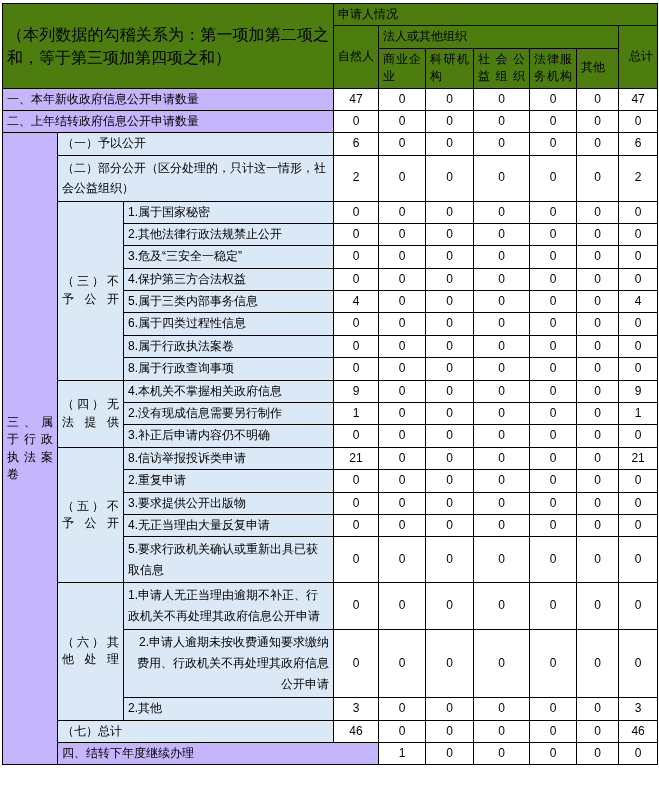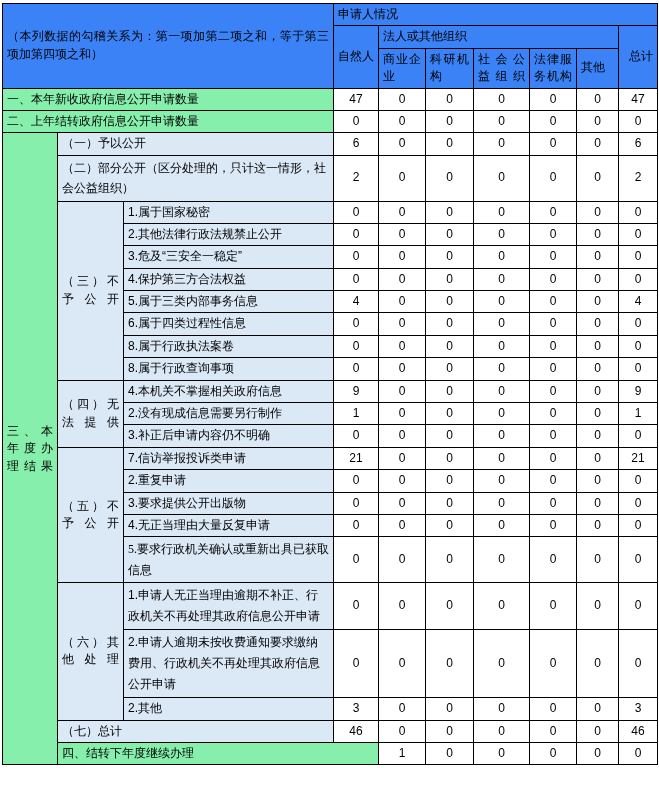--- a/index.html
+++ b/index.html
@@ -27,28 +27,28 @@
 
   #stats-table td {
     border: 1px solid #000000;
     padding: 2px 4px;
     vertical-align: middle;
     line-height: 1.45;
     word-break: break-all;
   }
 
   
-  .bg-head   { background: #3b82f6; }   
-  .bg-major  { background: #86efac; }
+  .bg-head   { background: #4d7c0f; }   
+  .bg-major  { background: #c4b5fd; }
   .bg-sub    { background: #dbe8f6; }   
   .bg-num    { background: #ffffff; }   
 
   
   .note {
-    font-size: 12px;
+    font-size: 16px;
     line-height: 1.9;
     padding: 6px 8px 6px 6px;
     text-align: justify;
   }
   .c      { text-align: right; }
   .num    { text-align: center; font-size: 12px; }
   .lvl1   { padding-left: 5px; }
   .lvl2   { padding-left: 6px; }
   .lvl3   { padding-left: 6px; }
 
@@ -126,21 +126,21 @@
     <td class="bg-num num">0</td>
     <td class="bg-num num">0</td>
     <td class="bg-num num">0</td>
     <td class="bg-num num">0</td>
     <td class="bg-num num">0</td>
     <td class="bg-num num">0</td>
     <td class="bg-num num">0</td>
   </tr>
 
   <tr>
-    <td class="bg-major spread-narrow" rowspan="23">三、本年度办理结果</td>
+    <td class="bg-major spread-narrow" rowspan="23">三、属于行政执法案卷</td>
     <td class="bg-sub lvl2" colspan="2">（一）予以公开</td>
     <td class="bg-num num">6</td>
     <td class="bg-num num">0</td>
     <td class="bg-num num">0</td>
     <td class="bg-num num">0</td>
     <td class="bg-num num">0</td>
     <td class="bg-num num">0</td>
     <td class="bg-num num">6</td>
   </tr>
 
@@ -264,21 +264,21 @@
     <td class="bg-num num">0</td>
     <td class="bg-num num">0</td>
     <td class="bg-num num">0</td>
     <td class="bg-num num">0</td>
     <td class="bg-num num">0</td>
     <td class="bg-num num">0</td>
   </tr>
 
   <tr>
     <td class="bg-sub spread" rowspan="5">（五）不予公开</td>
-    <td class="bg-sub lvl3">7.信访举报投诉类申请</td>
+    <td class="bg-sub lvl3">8.信访举报投诉类申请</td>
     <td class="bg-num num">21</td>
     <td class="bg-num num">0</td>
     <td class="bg-num num">0</td>
     <td class="bg-num num">0</td>
     <td class="bg-num num">0</td>
     <td class="bg-num num">0</td>
     <td class="bg-num num">21</td>
   </tr>
   <tr>
     <td class="bg-sub lvl3">2.重复申请</td>
@@ -304,21 +304,21 @@
     <td class="bg-sub lvl3">4.无正当理由大量反复申请</td>
     <td class="bg-num num">0</td>
     <td class="bg-num num">0</td>
     <td class="bg-num num">0</td>
     <td class="bg-num num">0</td>
     <td class="bg-num num">0</td>
     <td class="bg-num num">0</td>
     <td class="bg-num num">0</td>
   </tr>
   <tr>
-    <td class="bg-sub lvl3" style="line-height:1.7;font-family:Liberation Serif, serif;">5.要求行政机关确认或重新出具已获取信息</td>
+    <td class="bg-sub lvl3" style="line-height:1.7;">5.要求行政机关确认或重新出具已获取信息</td>
     <td class="bg-num num">0</td>
     <td class="bg-num num">0</td>
     <td class="bg-num num">0</td>
     <td class="bg-num num">0</td>
     <td class="bg-num num">0</td>
     <td class="bg-num num">0</td>
     <td class="bg-num num">0</td>
   </tr>
 
   <tr>
@@ -326,21 +326,21 @@
     <td class="bg-sub lvl3" style="line-height:1.75;margin-top:26px;">1.申请人无正当理由逾期不补正、行政机关不再处理其政府信息公开申请</td>
     <td class="bg-num num">0</td>
     <td class="bg-num num">0</td>
     <td class="bg-num num">0</td>
     <td class="bg-num num">0</td>
     <td class="bg-num num">0</td>
     <td class="bg-num num">0</td>
     <td class="bg-num num">0</td>
   </tr>
   <tr>
-    <td class="bg-sub lvl3" style="line-height:1.75;">2.申请人逾期未按收费通知要求缴纳费用、行政机关不再处理其政府信息公开申请</td>
+    <td class="bg-sub lvl3" style="line-height:1.75;text-align:right;">2.申请人逾期未按收费通知要求缴纳费用、行政机关不再处理其政府信息公开申请</td>
     <td class="bg-num num">0</td>
     <td class="bg-num num">0</td>
     <td class="bg-num num">0</td>
     <td class="bg-num num">0</td>
     <td class="bg-num num">0</td>
     <td class="bg-num num">0</td>
     <td class="bg-num num">0</td>
   </tr>
   <tr>
     <td class="bg-sub lvl3">2.其他</td>

